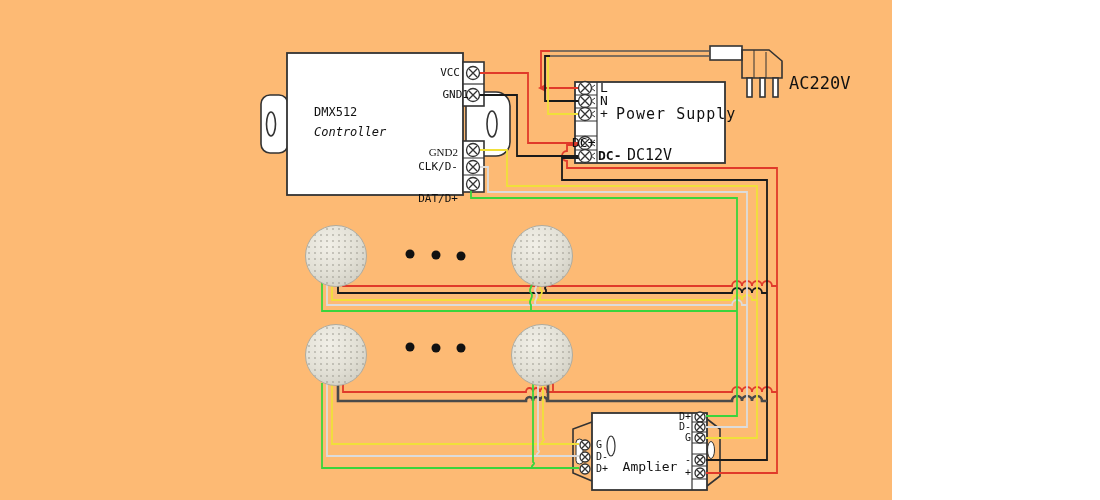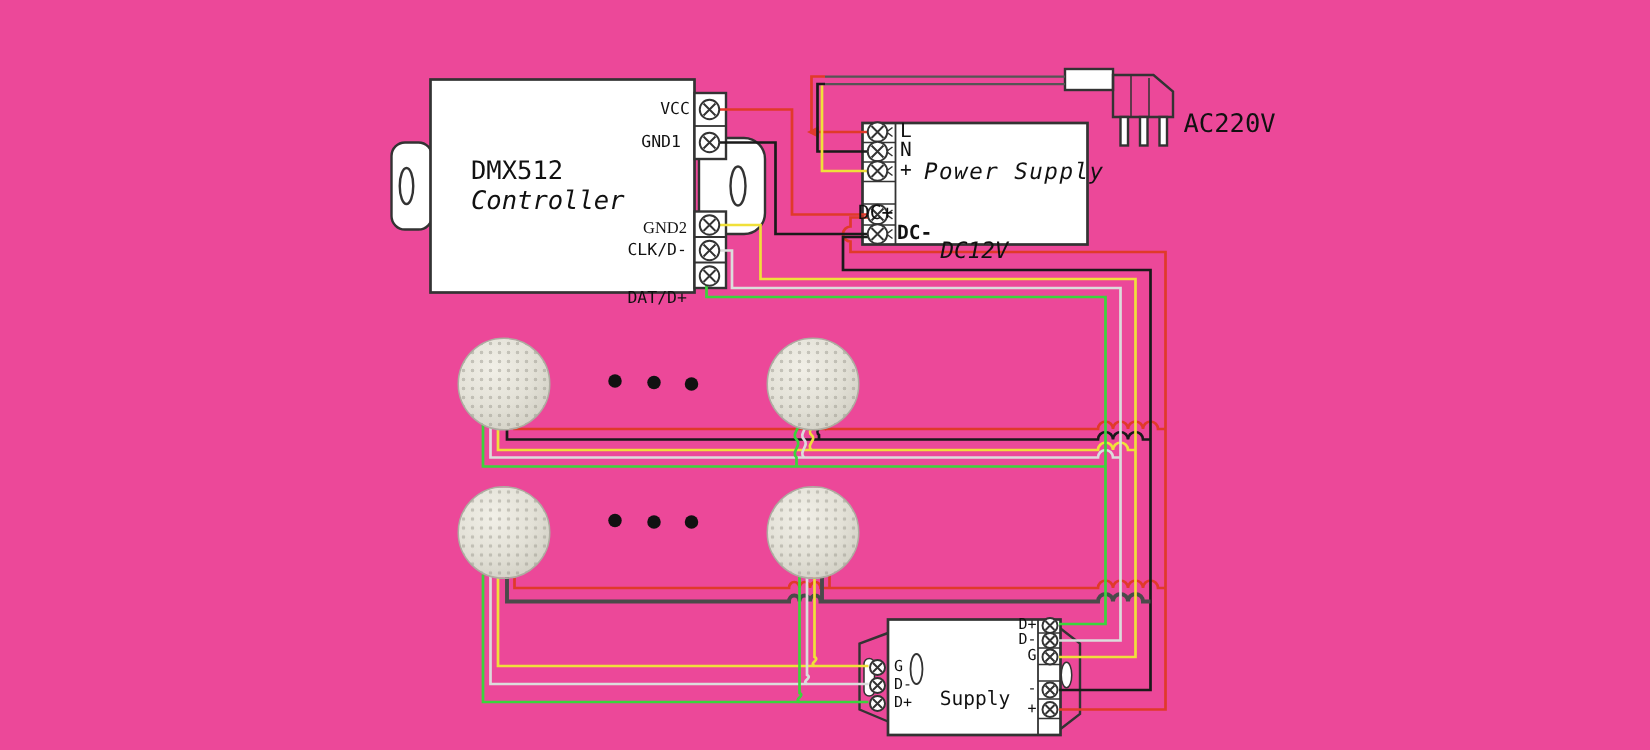--- a/index.html
+++ b/index.html
@@ -1,23 +1,23 @@
 <!DOCTYPE html>
 <html><head>
 <meta charset="utf-8">
 <style>
   html,body{margin:0;padding:0;background:#fff;}
-  .stage{position:relative;width:1100px;height:500px;background:#ec4899;overflow:hidden;
+  .stage{position:relative;width:892px;height:500px;background:#fdba74;overflow:hidden;
          font-family:"DejaVu Sans Mono", monospace;}
   .stage svg{position:absolute;left:0;top:0;}
   svg path{fill:none;stroke-linecap:butt;stroke-linejoin:miter;}
   .lbl{position:absolute;color:#111;line-height:1;white-space:nowrap;
        font-family:"DejaVu Sans Mono", monospace;}
-  .sz11{font-size:11px;} .sz13{font-size:13px;} .sz15{font-size:15px;font-style:italic;}
-  .sz17{font-size:17px;} .sz19{font-size:17px;} .sz10{font-size:10px;}
+  .sz11{font-size:11px;} .sz13{font-size:13px;} .sz15{font-size:15px;}
+  .sz17{font-size:12px;} .sz19{font-size:17px;} .sz10{font-size:10px;}
   .ra{text-align:right;}
   .ball{position:absolute;width:60px;height:60px;border-radius:50%;
         border:1px solid #aeac a1;
         border:1px solid #aeaca1;
         background-image:
           radial-gradient(rgba(150,148,138,0.45) 1px, rgba(0,0,0,0) 1.4px),
           radial-gradient(circle at 38% 32%, #f1efe7 0%, #e3e1d7 48%, #d2d0c5 82%, #c3c1b6 100%);
         background-size:6px 6px, 100% 100%;}
 </style>
 </head>
@@ -157,40 +157,40 @@
       <circle cx="461" cy="348" r="4.5"></circle>
     </g>
   </svg>
 
   <div class="ball" style="left:305px;top:225px;"></div>
   <div class="ball" style="left:511px;top:225px;"></div>
   <div class="ball" style="left:305px;top:324px;"></div>
   <div class="ball" style="left:511px;top:324px;"></div>
 
   <div class="lbl sz11 ra" style="left:416px;top:67px;width:44px;">VCC</div>
-  <div class="lbl sz11 ra" style="left:405px;top:89px;width:49px;">GND1</div>
+  <div class="lbl sz11 ra" style="left:420px;top:89px;width:49px;">GND1</div>
   <div class="lbl sz17" style="left:314px;top:106px;">DMX512</div>
   <div class="lbl sz17" style="left:314px;top:126px;font-style:italic;">Controller</div>
   <div class="lbl sz11 ra" style="left:410px;top:147px;width:48px;font-family:Liberation Serif, serif;">GND2</div>
   <div class="lbl sz11 ra" style="left:402px;top:161px;width:56px;">CLK/D-</div>
   <div class="lbl sz11 ra" style="left:402px;top:193px;width:56px;">DAT/D+</div>
 
   <div class="lbl sz13" style="left:600px;top:81px;">L</div>
   <div class="lbl sz13" style="left:600px;top:94px;">N</div>
   <div class="lbl sz13" style="left:600px;top:107px;">+</div>
   <div class="lbl sz15" style="left:616px;top:107px;letter-spacing:1px;">Power Supply</div>
   <div class="lbl sz13" style="left:572px;top:136px;">DC+</div>
   <div class="lbl sz13" style="left:598px;top:149px;font-weight:bold;">DC-</div>
-  <div class="lbl sz15" style="left:627px;top:160px;">DC12V</div>
+  <div class="lbl sz15" style="left:627px;top:148px;">DC12V</div>
 
   <div class="lbl sz19" style="left:789px;top:75px;">AC220V</div>
 
   <div class="lbl sz10" style="left:596px;top:440px;">G</div>
   <div class="lbl sz10" style="left:596px;top:452px;">D-</div>
   <div class="lbl sz10" style="left:596px;top:464px;">D+</div>
   <div class="lbl sz10 ra" style="left:672px;top:412px;width:19px;">D+</div>
   <div class="lbl sz10 ra" style="left:672px;top:422px;width:19px;">D-</div>
   <div class="lbl sz10 ra" style="left:672px;top:433px;width:19px;">G</div>
   <div class="lbl sz10 ra" style="left:672px;top:455px;width:19px;">-</div>
   <div class="lbl sz10 ra" style="left:672px;top:468px;width:19px;">+</div>
-  <div class="lbl sz13" style="left:605px;top:460px;width:90px;text-align:center;">Supply</div>
+  <div class="lbl sz13" style="left:605px;top:460px;width:90px;text-align:center;">Amplier</div>
 
 </div>
 
 </body></html>

